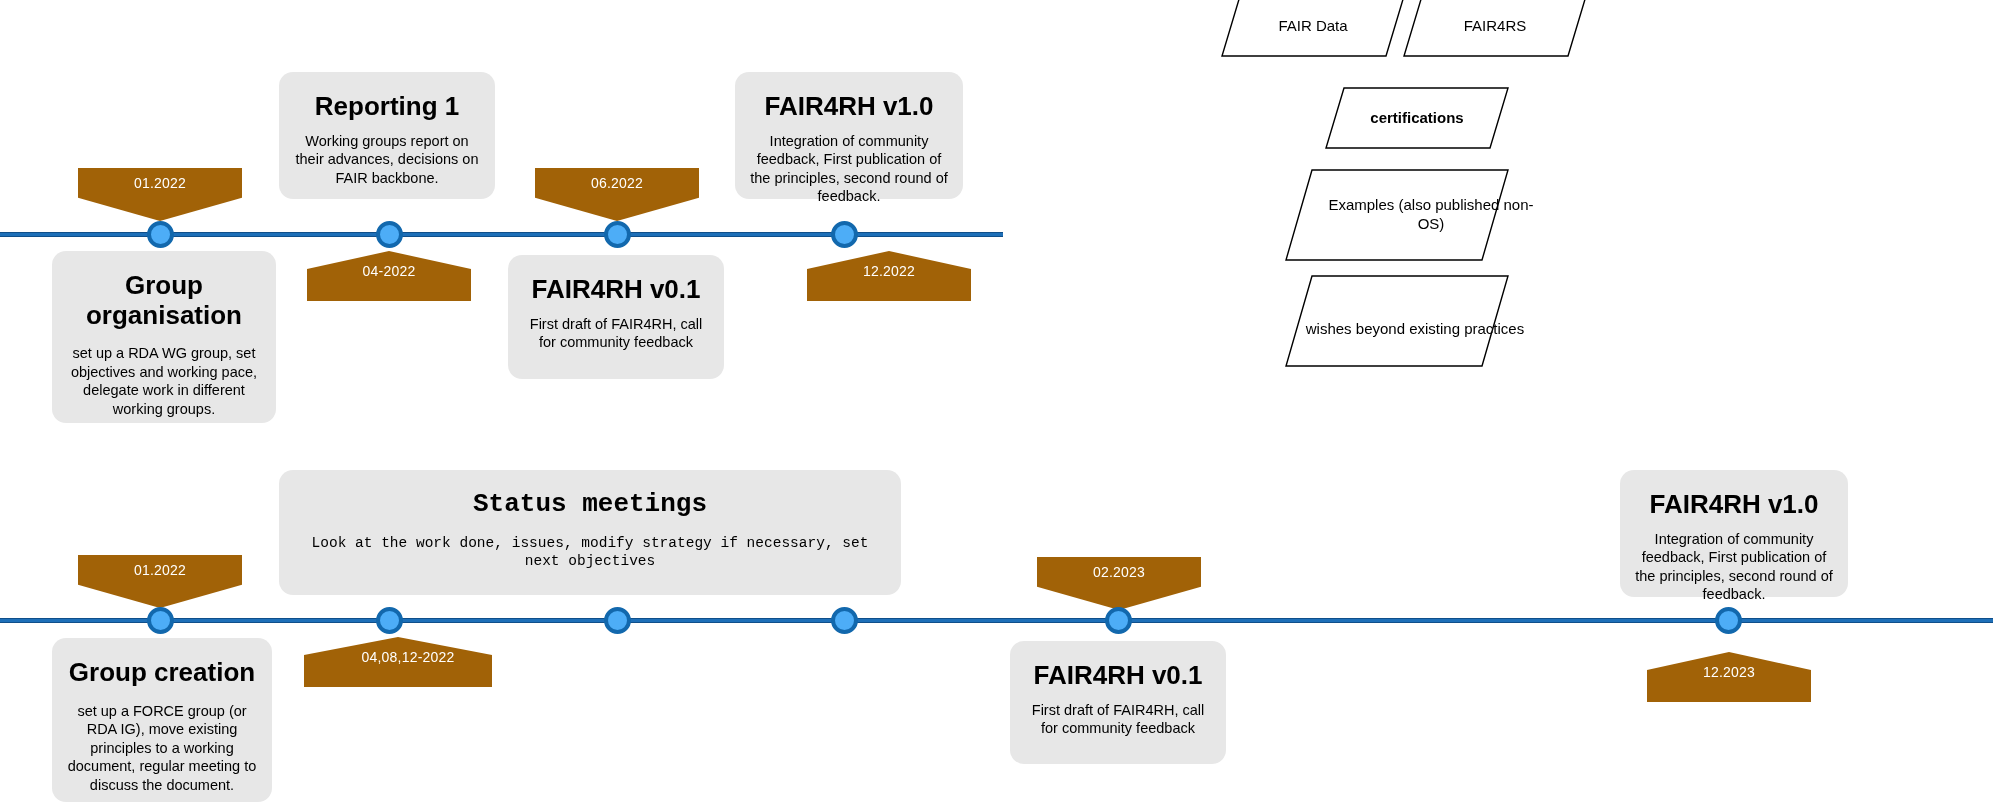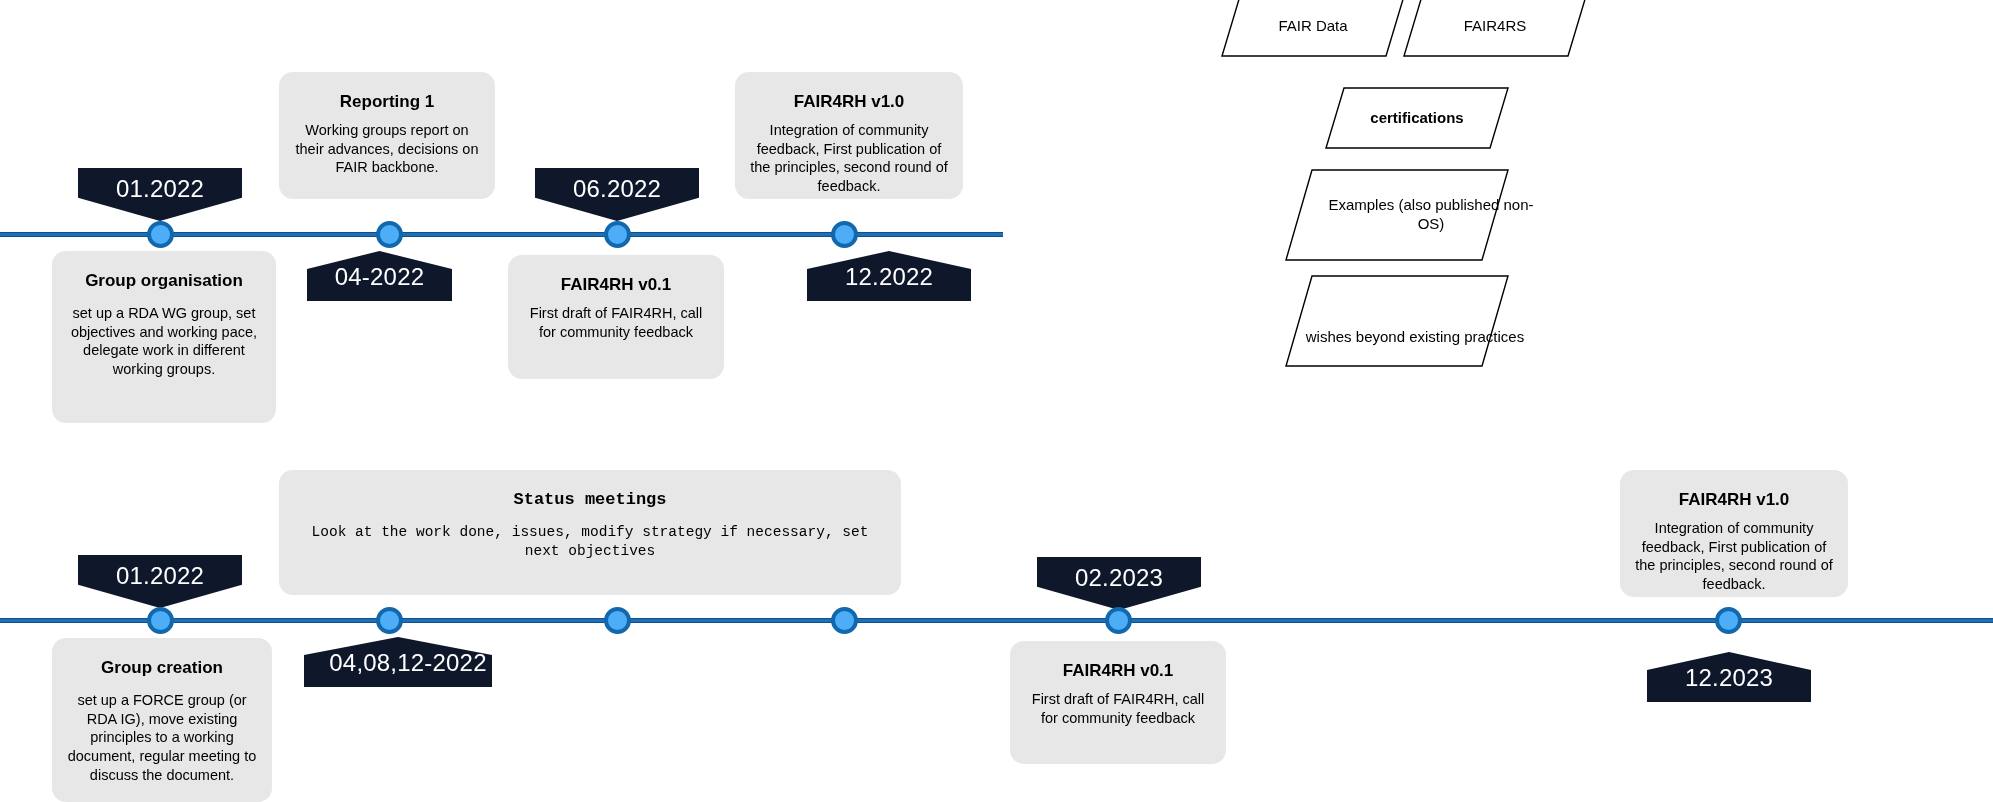--- a/index.html
+++ b/index.html
@@ -43,25 +43,25 @@
     z-index: 5;
   }
 
   
   .banner {
     position: absolute;
     display: flex;
     align-items: flex-start;
     justify-content: center;
     color: #ffffff;
-    font-size: 24px;
+    font-size: 14px;
     font-weight: 400;
     letter-spacing: 0.2px;
     z-index: 4;
-    background: #0f172a;
+    background: #a16207;
   }
   
   .banner.down {
     clip-path: polygon(0% 0%, 100% 0%, 100% 56%, 50% 100%, 0% 56%);
     padding-top: 7px;
     height: 46px;
   }
   
   .banner.up {
     clip-path: polygon(50% 0%, 100% 36%, 100% 100%, 0% 100%, 0% 36%);
@@ -73,21 +73,21 @@
   .card {
     position: absolute;
     background: #e7e7e7;
     border-radius: 14px;
     box-sizing: border-box;
     padding: 14px 14px 16px 14px;
     text-align: center;
     z-index: 3;
   }
   .card .card-title {
-    font-size: 17px;
+    font-size: 26px;
     font-weight: bold;
     line-height: 1.14;
     margin: 6px 0 14px 0;
     color: #000000;
   }
   .card .card-body {
     font-size: 14.5px;
     line-height: 1.28;
     color: #000000;
   }
@@ -124,21 +124,21 @@
 <body>
 
 <div id="canvas">
 
   <div class="timeline-axis" style="left:0px; top:232px; width:1003px;"></div>
 
   <div class="banner down" style="left:78px; top:168px; width:164px;">
     <span>01.2022</span>
   </div>
 
-  <div class="banner up" style="left:307px; top:251px; width:145px;">
+  <div class="banner up" style="left:307px; top:251px; width:164px;">
     <span>04-2022</span>
   </div>
 
   <div class="banner down" style="left:535px; top:168px; width:164px;">
     <span>06.2022</span>
   </div>
 
   <div class="banner up" style="left:762px; top:251px; width:164px;margin-left:45px;">
     <span>12.2022</span>
   </div>
@@ -238,16 +238,16 @@
     <svg width="222" height="90" viewBox="0 0 222 90">
       <polygon points="26,0 222,0 196,90 0,90" fill="#ffffff" stroke="#000000" stroke-width="1.4"></polygon>
     </svg>
     <div class="para-label" style="padding:0 34px;">Examples (also published non-OS)</div>
   </div>
 
   <div class="para" style="left:1286px; top:276px; width:222px; height:90px;">
     <svg width="222" height="90" viewBox="0 0 222 90">
       <polygon points="26,0 222,0 196,90 0,90" fill="#ffffff" stroke="#000000" stroke-width="1.4"></polygon>
     </svg>
-    <div class="para-label" style="padding:16px 18px;">wishes beyond existing practices</div>
+    <div class="para-label" style="padding:8px 18px;">wishes beyond existing practices</div>
   </div>
 
 </div>
 
 </body></html>

